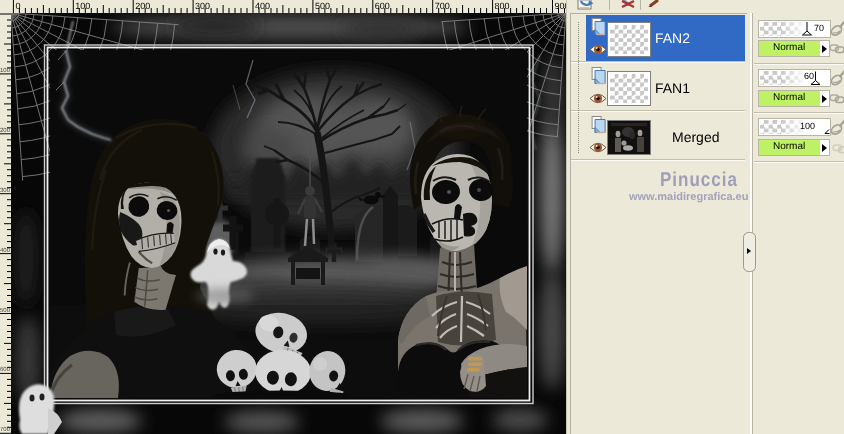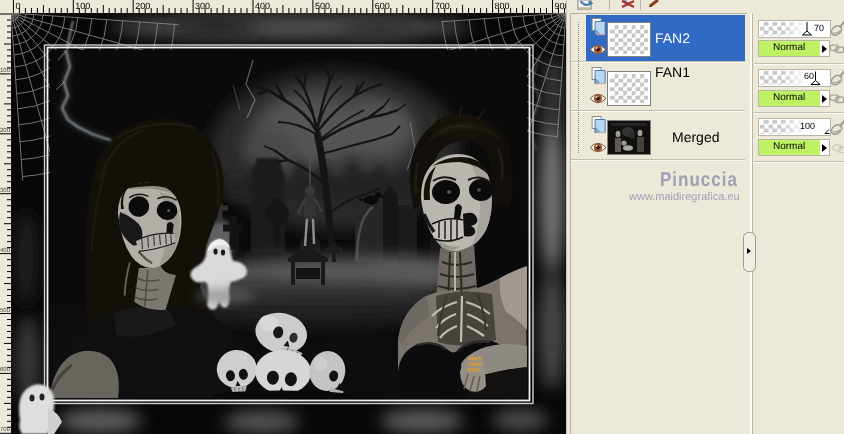--- a/index.html
+++ b/index.html
@@ -30,21 +30,21 @@
   .nbox{position:absolute;left:758px;width:62px;height:15px;background:#bef264;border:1px solid #b9b5a6;font-size:10px;color:#000}
   .nbox span{position:absolute;left:14px;top:1px}
   .nbtn{position:absolute;left:820px;width:9px;height:15px;background:#fff;border:1px solid #b9b5a6;border-left:none}
   .tri{position:absolute;left:2px;top:4px;width:0;height:0;border-left:5px solid #000;border-top:4px solid transparent;border-bottom:4px solid transparent}
   
   #split{left:750px;top:13px;width:2px;height:421px;background:#fdfcf8;border-right:1px solid #b9b5a6}
   #cap{left:743px;top:232px;width:11px;height:38px;background:#f0eee2;border:1px solid #9a978c;border-radius:5.5px}
   #cap .tri2{position:absolute;left:3px;top:15px;width:0;height:0;border-left:4px solid #000;border-top:3px solid transparent;border-bottom:3px solid transparent}
   
   #wm1{left:660px;top:168px;width:160px;font-size:17px;font-weight:bold;color:#9e9eb6;letter-spacing:1px;transform:scaleY(1.18);transform-origin:top left}
-  #wm2{left:629px;top:191px;width:170px;font-size:11px;font-weight:normal;color:#a2a2ba}
+  #wm2{left:629px;top:191px;width:170px;font-size:11px;font-weight:bold;color:#a2a2ba}
 </style>
 </head>
 <body>
 
   <svg class="abs" id="art" style="left:11px;top:13px" width="555" height="421" viewBox="11 13 555 421" preserveAspectRatio="none">
   <defs>
     <clipPath id="pic">
         <rect x="50" y="50" width="477" height="348"></rect>
       </clipPath>
     <filter id="b8" x="-60%" y="-60%" width="220%" height="220%">
@@ -635,21 +635,21 @@
    <ellipse cx="10" cy="13" rx="2.4" ry="3.2" fill="#a09c96"></ellipse>
    <rect x="7" y="17" width="6" height="14" fill="#5e5a54"></rect>
    <ellipse cx="32" cy="12" rx="2.4" ry="3.2" fill="#a09c96"></ellipse>
    <rect x="29" y="16" width="7" height="15" fill="#46423c"></rect>
    <ellipse cx="20" cy="27" rx="5" ry="2.8" fill="#a8a8a8"></ellipse>
    <ellipse cx="16" cy="22" rx="2.6" ry="2.6" fill="#9a9a9a"></ellipse>
    <ellipse cx="24" cy="14" rx="3" ry="4" fill="#2a2a2a"></ellipse>
 </svg>
   </div>
   <div class="lname" style="left:655px;top:30px;color:#fff">FAN2</div>
-  <div class="lname" style="left:655px;top:64px">FAN1</div>
+  <div class="lname" style="left:655px;top:80px">FAN1</div>
   <div class="lname" style="left:672px;top:129px">Merged</div>
 
   <svg class="abs" style="left:585px;top:14px" width="25px" height="150">
 
   <g transform="translate(6.6,4)">
     <rect x="0.5" y="0.5" width="9" height="12" fill="#fffef8" stroke="#8a8a8a" stroke-width="1"></rect>
     <path d="M3.5 3.5 h10 v13 h-10 z" fill="#b8d8f2" stroke="#4a7ab0" stroke-width="1"></path>
     <path d="M3.5 11.5 l5 5 l-5 0 z" fill="#86b2d8" stroke="#4a7ab0" stroke-width="0.9"></path>
     <path d="M5 16.5 h8.5" stroke="#caa" stroke-width="1.4"></path>
   </g>

